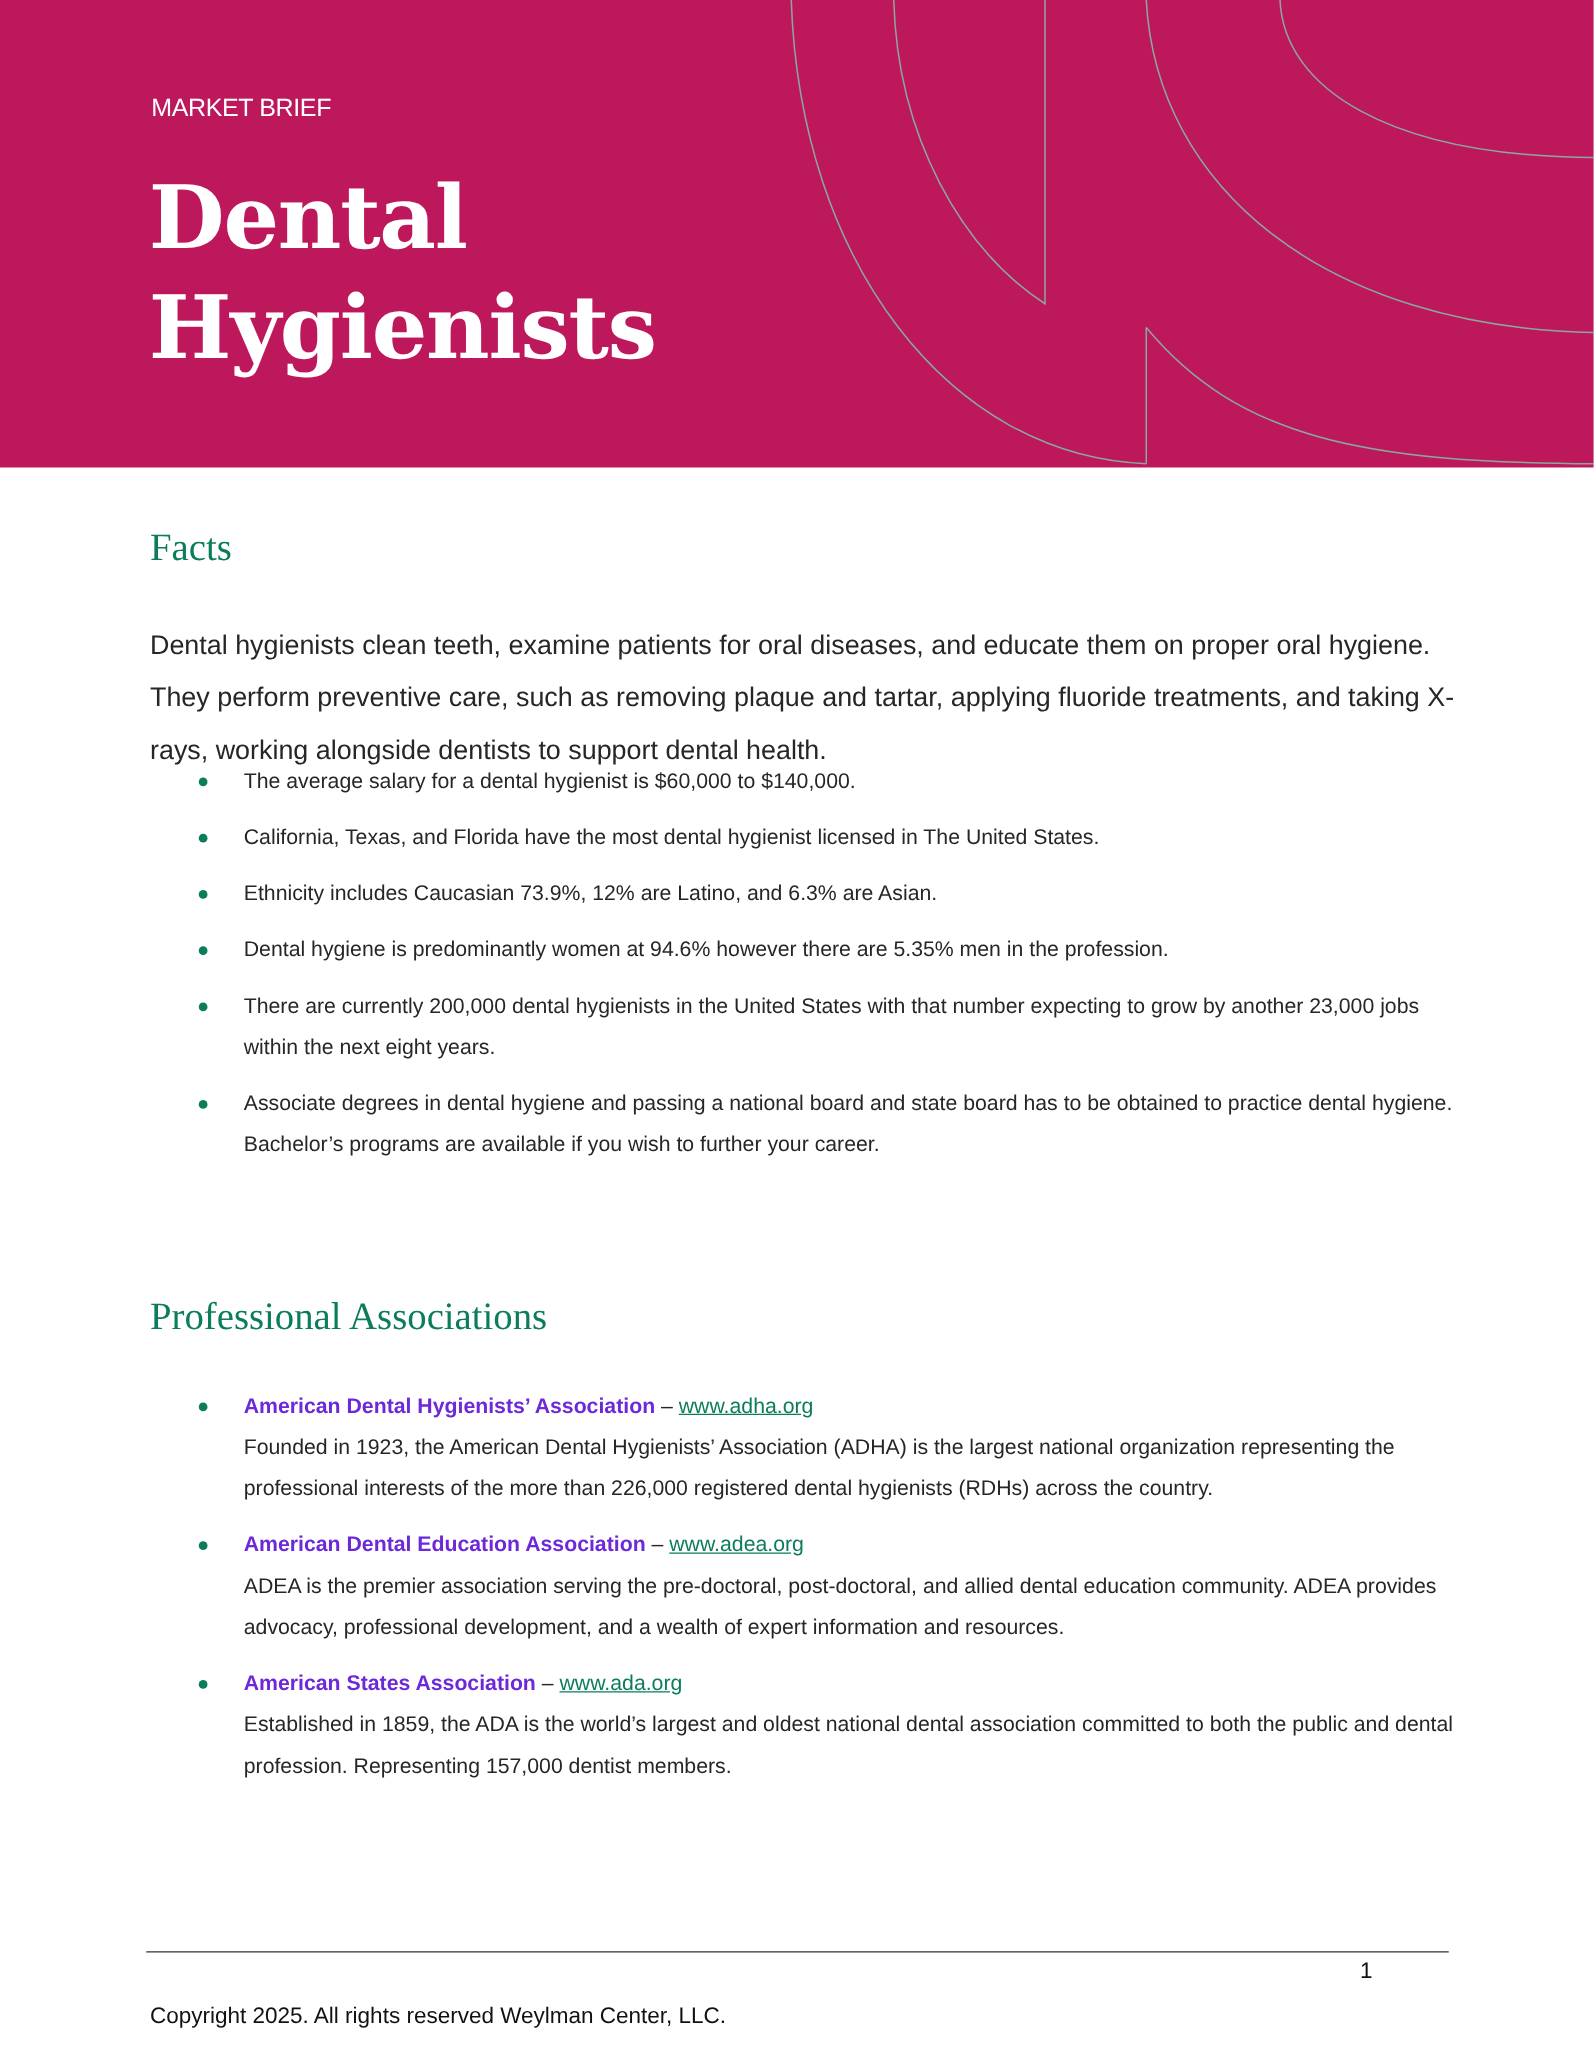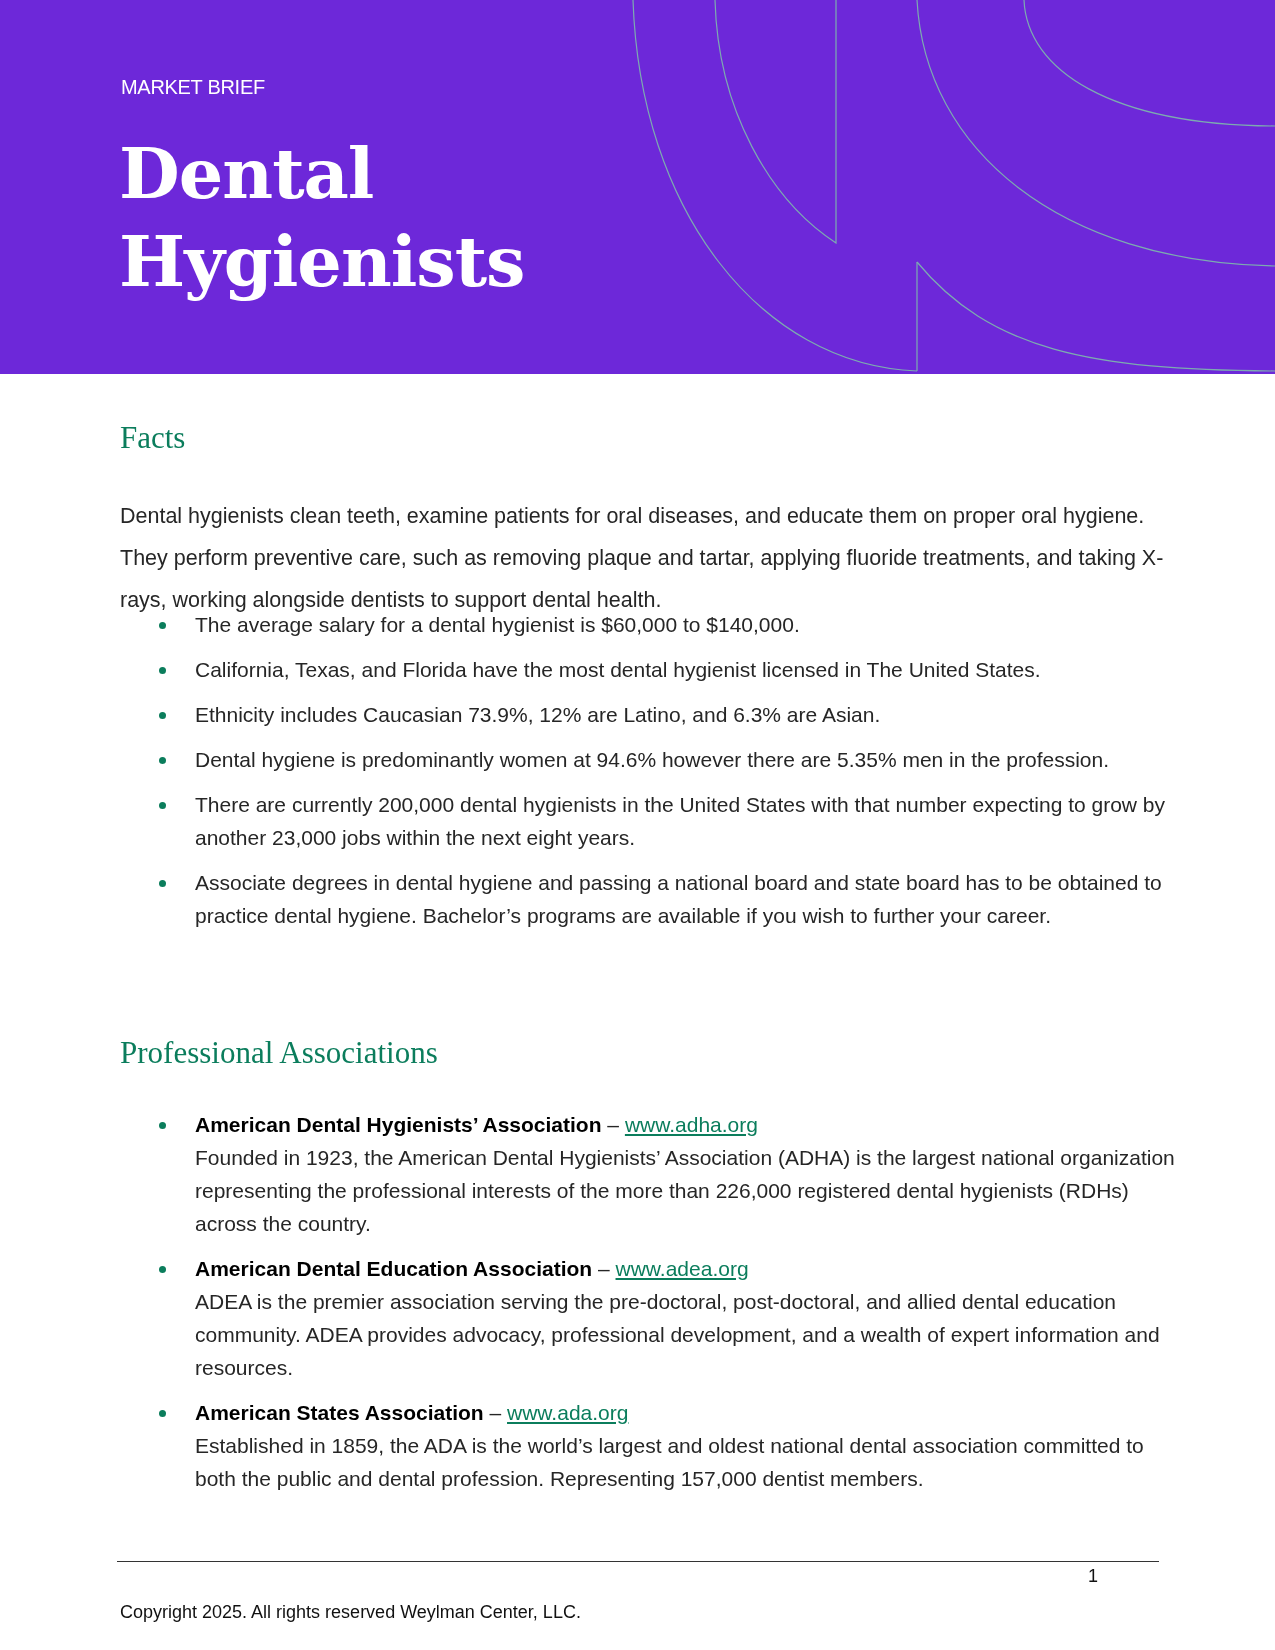--- a/index.html
+++ b/index.html
@@ -2,21 +2,21 @@
 <html><head>
 <meta charset="utf-8">
 <style>
   html, body { margin: 0; padding: 0; }
   body {
     width: 1275px; height: 1650px; background: #ffffff; position: relative; overflow: hidden;
     font-family: "Liberation Sans", "DejaVu Sans", sans-serif; color: #222;
   }
   .header {
     position: absolute; left: 0; top: 0; width: 1275px; height: 374px;
-    background: #6d28d9; overflow: hidden;
+    background: #be185d; overflow: hidden;
   }
   .header svg.deco { position: absolute; left: 0; top: 0; }
   .eyebrow {
     position: absolute; left: 121px; top: 76px; color: #ffffff;
     font-size: 20px; letter-spacing: -0.3px;
   }
   .title {
     position: absolute; left: 119px; top: 130px; color: #ffffff;
     font-family: "DejaVu Serif", "Liberation Serif", serif; font-weight: bold;
     font-size: 70px; line-height: 88px; letter-spacing: -1px;
@@ -25,27 +25,27 @@
     position: absolute; left: 120px; color: #0b7d5c;
     font-family: "Liberation Serif", "DejaVu Serif", serif; font-weight: normal;
     font-size: 31px;
   }
   .body-text {
     position: absolute; left: 120px; width: 1050px; font-size: 21.5px; line-height: 42px;
     color: #262626;
   }
   ul.bullets { position: absolute; left: 120px; width: 1060px; margin: 0; padding: 0; list-style: none; }
   ul.bullets li {
-    position: relative; padding-left: 75px; font-size: 21px; line-height: 33px; color: #262626;
+    position: relative; padding-left: 75px; font-size: 17px; line-height: 33px; color: #262626;
   }
   ul.bullets li .dot {
     position: absolute; left: 39px; top: 14px; width: 7px; height: 7px; border-radius: 50%;
     background: #0b7d5c;
   }
-  .assoc-name { font-weight: bold; color: #000000; }
+  .assoc-name { font-weight: bold; color: #6d28d9; }
   .assoc-link { color: #0b7d5c; text-decoration: underline; }
   .footer-rule {
     position: absolute; left: 117px; top: 1561px; width: 1042px; height: 0;
     border-top: 1.5px solid #333;
   }
   .footer-copy { position: absolute; left: 120px; top: 1602px; font-size: 18px; color: #111; }
   .footer-page { position: absolute; left: 1088px; top: 1566px; font-size: 18px; color: #111; }
 </style>
 </head>
 <body>

